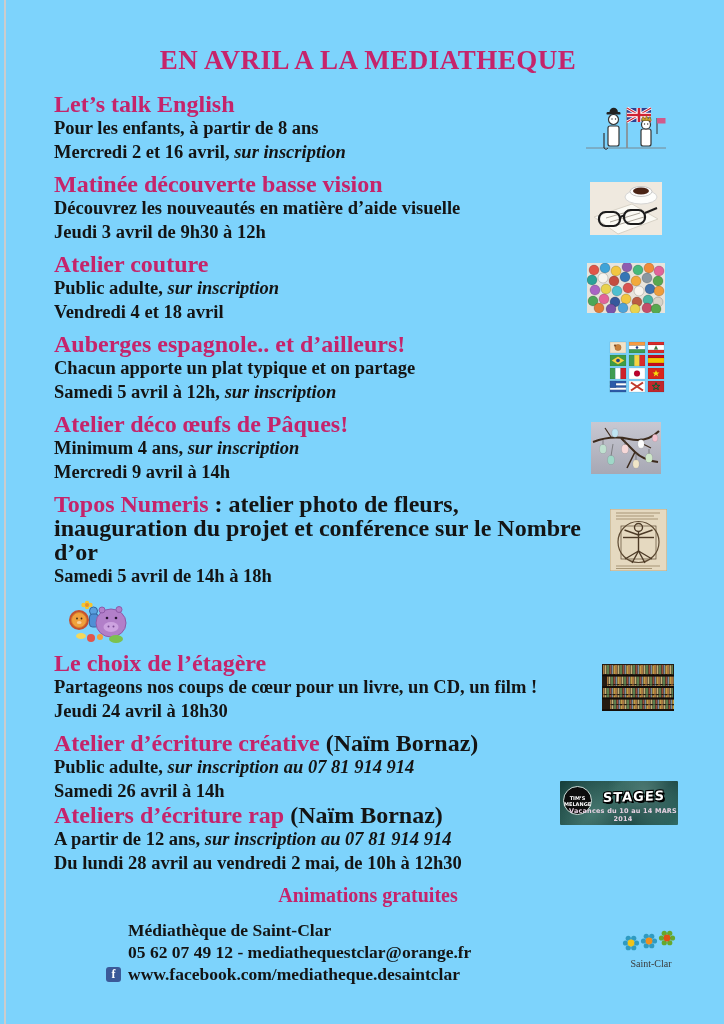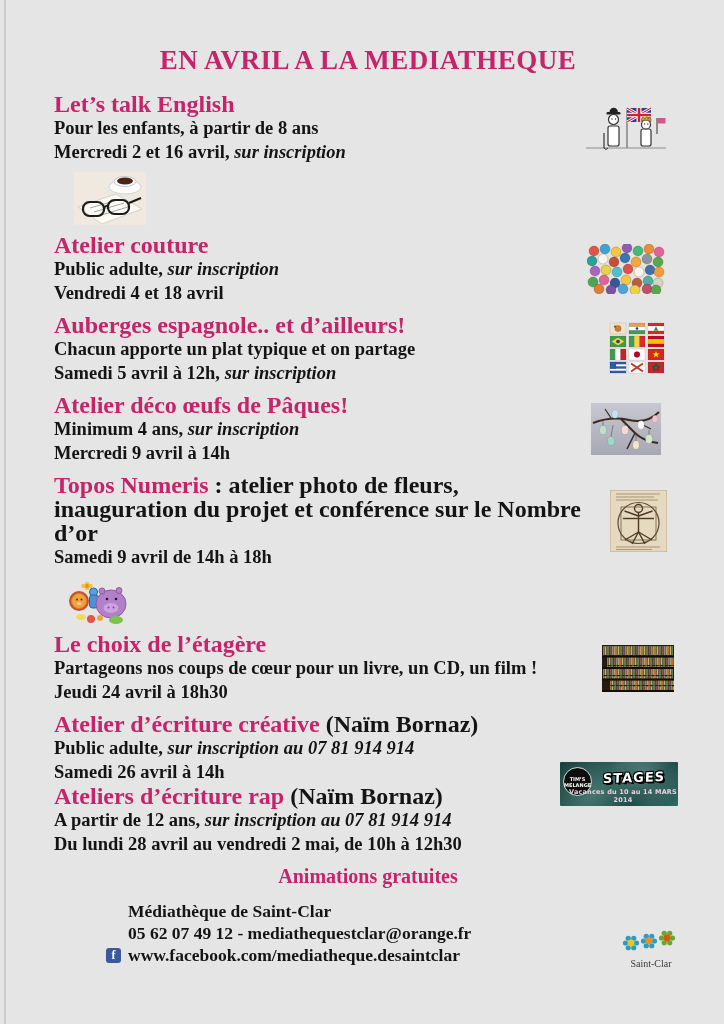--- a/index.html
+++ b/index.html
@@ -1,19 +1,19 @@
 <!DOCTYPE html>
 <html lang="fr"><head>
 <meta charset="utf-8">
 <style>
   html,body{margin:0;padding:0;background:#ffffff;}
   .page{
     position:relative;
     width:724px;height:1024px;
-    background:#e5e5e5;
+    background:#7dd3fc;
     overflow:hidden;
     font-family:"Liberation Serif","DejaVu Serif",serif;
     font-weight:bold;
     color:#141414;
   }
   .scan-edge{position:absolute;left:4px;top:0;bottom:0;width:2px;background:#cccccc;}
   .content{padding:44px 42px 0 54px;}
   .title{
     margin:0 0 16px 0;
     text-align:center;
@@ -115,20 +115,25 @@
           <circle cx="62.5" cy="21" r="0.7" fill="#333"></circle>
             <circle cx="65.7" cy="21" r="0.7" fill="#333"></circle>
           <path d="M59.5 17.5 L61 13.5 L63 16.5 L64.5 12.5 L66 16.5 L68 13.5 L69.3 17.5 Z" fill="#c9a227" stroke="#8c6d12" stroke-width="0.6"></path>
           <line x1="75" y1="15" x2="75" y2="31" stroke="#333" stroke-width="1"></line>
           <rect x="75" y="15" width="8.5" height="5.5" fill="#d05a8c"></rect>
         </svg>
       </figure>
     </section>
 
     <section class="event">
+      <div class="event-text">
+        <h2 class="event-title"><span>Matinée découverte basse vision</span><span class="suffix"></span></h2>
+        <p class="event-line"><span>Découvrez les nouveautés en matière d’aide visuelle</span><em></em></p>
+        <p class="event-line"><span>Jeudi 3 avril de 9h30 à 12h</span><em></em></p>
+      </div>
       <figure class="event-figure">
         <svg width="72" height="53" viewBox="0 0 72 53">
           <rect width="72" height="53" fill="#efe9df"></rect>
           <ellipse cx="51" cy="15" rx="16" ry="7" fill="#fdfdfb" stroke="#ccc" stroke-width="0.8"></ellipse>
           <ellipse cx="51" cy="9.5" rx="11" ry="5" fill="#fdfdfd" stroke="#bbb" stroke-width="0.8"></ellipse>
           <ellipse cx="51" cy="9" rx="8" ry="3.5" fill="#4a2416"></ellipse>
           <polygon points="4,35 42,22 68,37 28,52" fill="#fbfaf4" stroke="#d8d2c6" stroke-width="1"></polygon>
           <line x1="16" y1="36" x2="44" y2="28" stroke="#a29c90" stroke-width="0.9"></line>
           <line x1="20" y1="40" x2="50" y2="31" stroke="#a29c90" stroke-width="0.9"></line>
           <line x1="24" y1="44" x2="54" y2="35" stroke="#a29c90" stroke-width="0.9"></line>
@@ -304,21 +309,21 @@
             <ellipse cx="45" cy="42" rx="3.2" ry="4.2" fill="#f0e6c8"></ellipse>
             <ellipse cx="64" cy="16" rx="2.8" ry="3.8" fill="#f4c2cf"></ellipse>
           </g>
         </svg>
       </figure>
     </section>
 
     <section class="event">
       <div class="event-text">
         <h2 class="event-title"><span>Topos Numeris</span><span class="suffix"> : atelier photo de fleurs, inauguration du projet et conférence sur le Nombre d’or</span></h2>
-        <p class="event-line"><span>Samedi 9 avril de 14h à 18h</span><em></em></p>
+        <p class="event-line"><span>Samedi 5 avril de 14h à 18h</span><em></em></p>
       </div>
       <figure class="event-figure fig-narrow">
         <svg width="57" height="62" viewBox="0 0 57 62">
           <rect width="57" height="62" fill="#e5d9c0" stroke="#bda77f" stroke-width="1"></rect>
           <g stroke="#8d7a57" stroke-width="0.7">
             <line x1="6" y1="4" x2="50" y2="4"></line>
               <line x1="6" y1="7" x2="44" y2="7"></line>
               <line x1="6" y1="10" x2="48" y2="10"></line>
             <line x1="6" y1="57" x2="50" y2="57"></line>
               <line x1="6" y1="59.5" x2="42" y2="59.5"></line>

